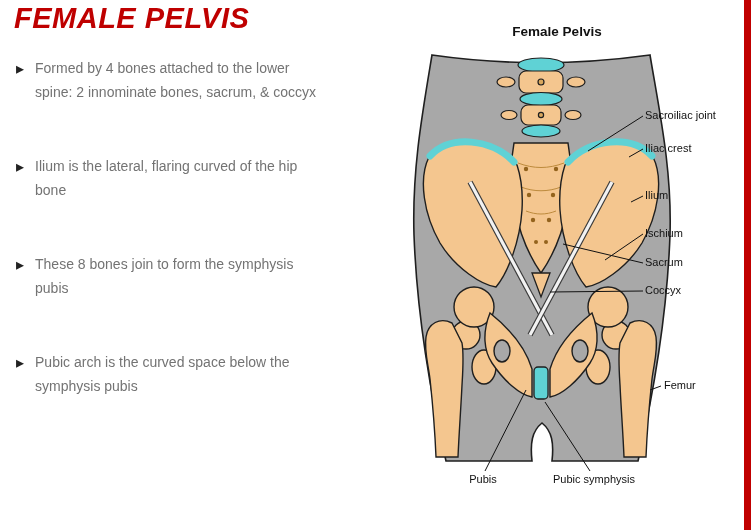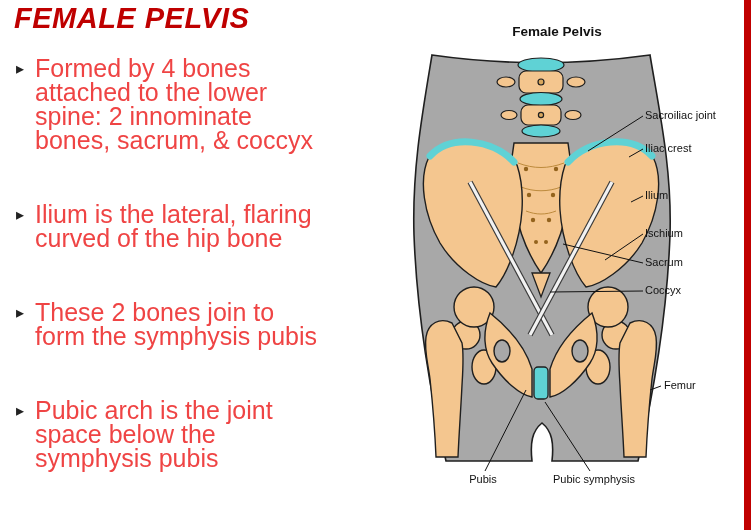--- a/index.html
+++ b/index.html
@@ -22,21 +22,21 @@
     list-style:none; margin:0; padding:0;
   }
   .bullet {
     display:flex; gap:11px; margin-bottom:50px;
   }
   .bullet-marker {
     flex:0 0 auto; font-size:16px; line-height:24px; color:#222;
     transform:translateY(1px);
   }
   .bullet-text {
-    font-size:25px; line-height:24px; color:#ef4444; width:292px;
+    font-size:14px; line-height:24px; color:#737373; width:292px;
   }
   .diagram {
     position:absolute; left:402px; top:20px; width:345px; height:490px;
   }
   .diagram-title {
     width:310px; text-align:center; font-size:13.5px; font-weight:bold;
     color:#111; margin:0 0 6px 0; padding-top:4px;
   }
   .diagram svg { display:block; }
   .lbl {
@@ -53,25 +53,25 @@
   <li class="bullet">
     <span class="bullet-marker">▸</span>
     <span class="bullet-text">Formed by 4 bones attached to the lower spine: 2 innominate bones, sacrum, &amp; coccyx</span>
   </li>
   <li class="bullet">
     <span class="bullet-marker">▸</span>
     <span class="bullet-text">Ilium is the lateral, flaring curved of the hip bone</span>
   </li>
   <li class="bullet">
     <span class="bullet-marker">▸</span>
-    <span class="bullet-text">These 2 bones join to form the symphysis pubis</span>
+    <span class="bullet-text">These 8 bones join to form the symphysis pubis</span>
   </li>
   <li class="bullet">
     <span class="bullet-marker">▸</span>
-    <span class="bullet-text">Pubic arch is the joint space below the symphysis pubis</span>
+    <span class="bullet-text">Pubic arch is the curved space below the symphysis pubis</span>
   </li>
 </ul>
 
 <div class="diagram">
   <div class="diagram-title">Female Pelvis</div>
 
   <svg width="345" height="450" viewBox="0 0 345 450">
 
     <path d="M 30,10 C 100,20 176,20 248,10
          C 258,70 270,125 268,190

